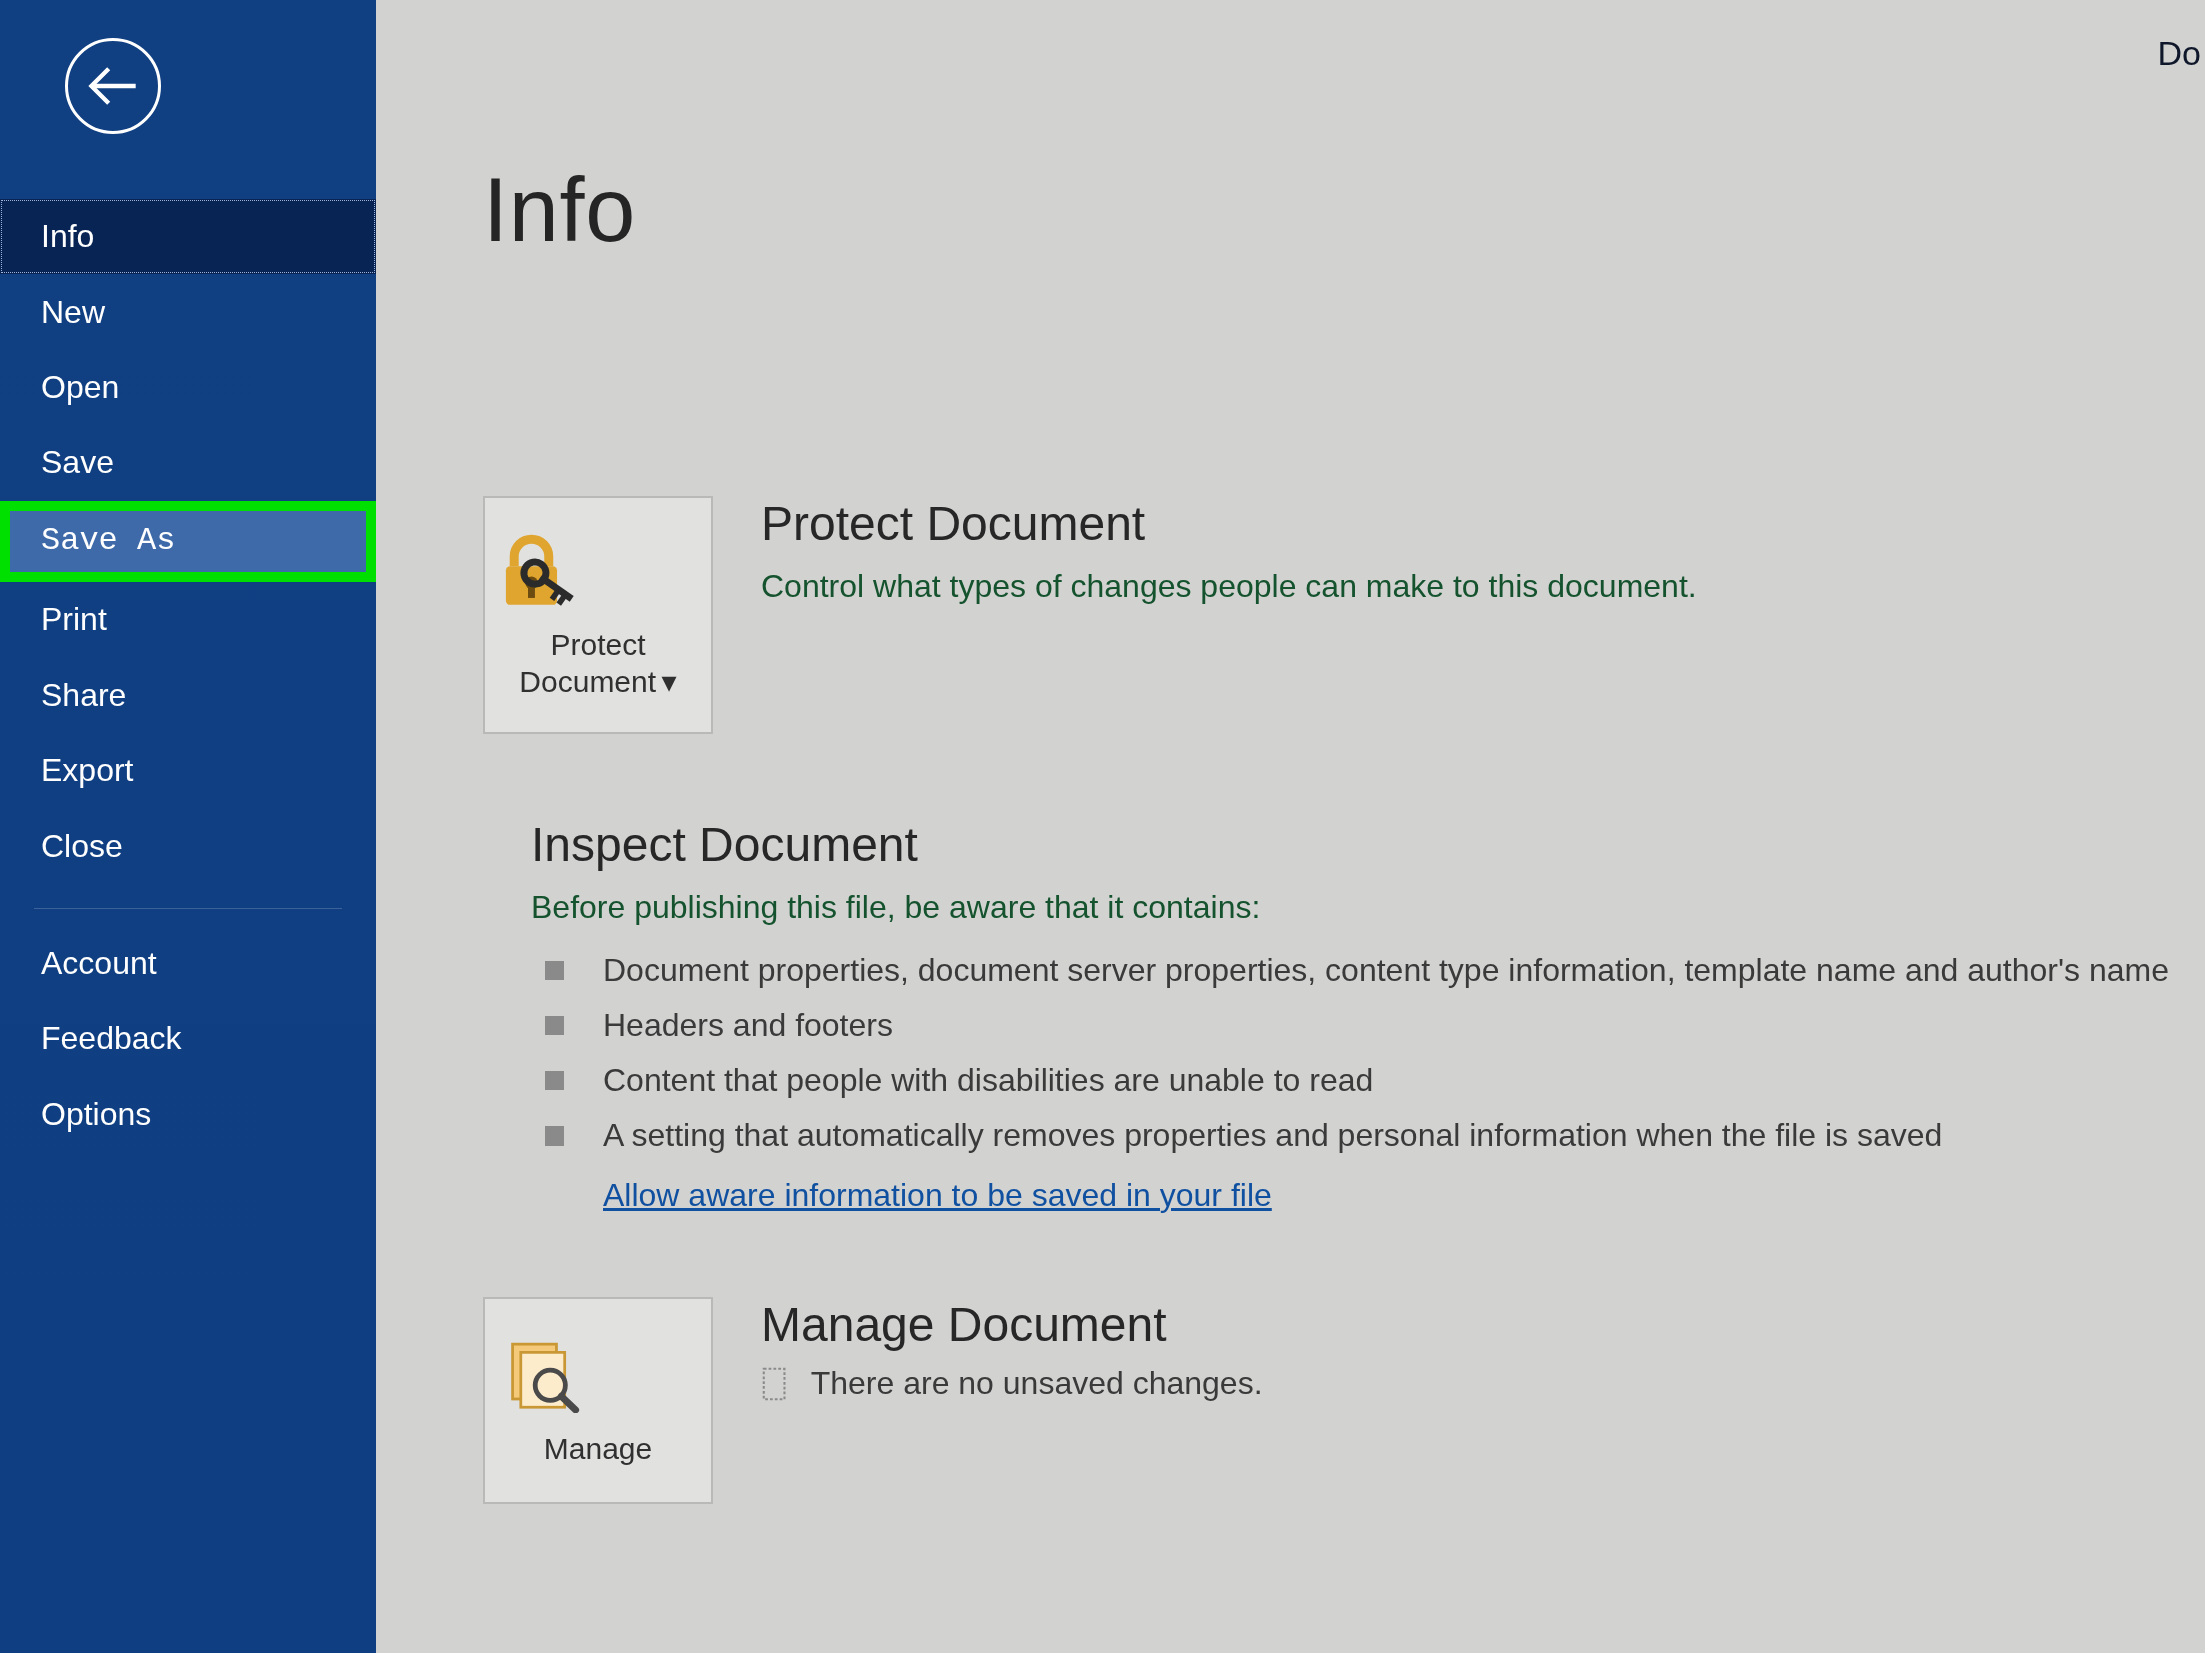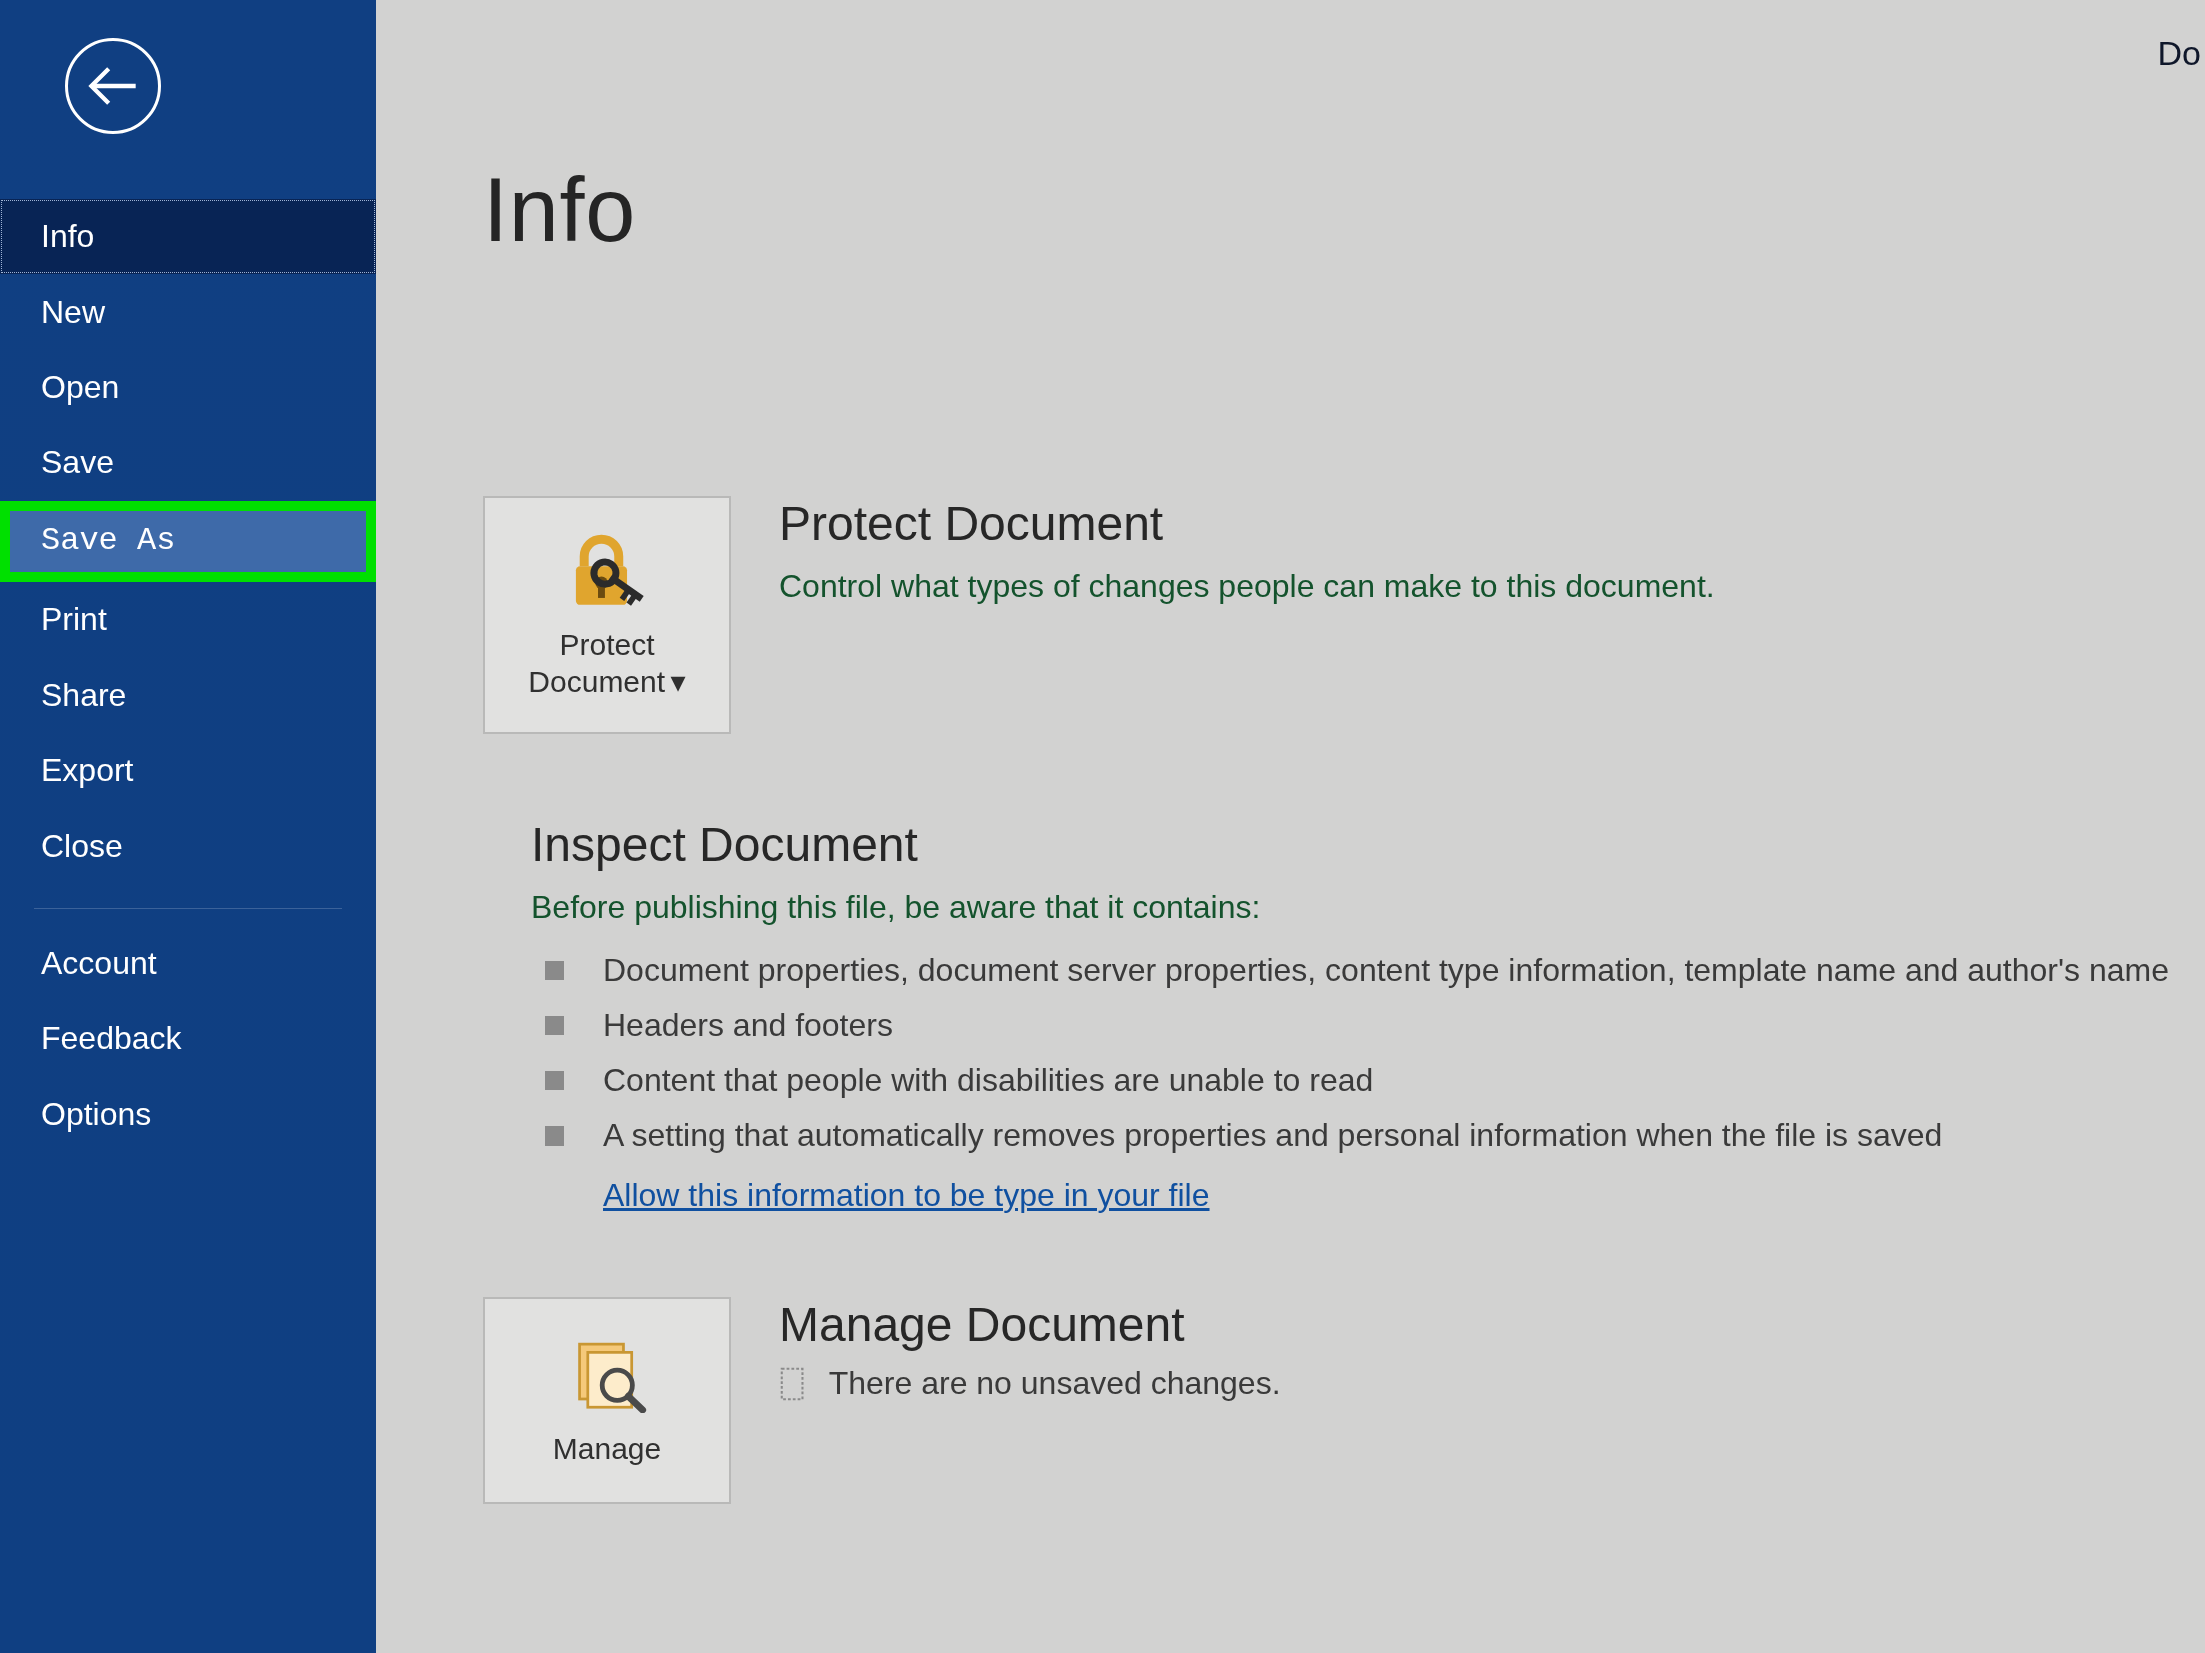--- a/index.html
+++ b/index.html
@@ -92,27 +92,26 @@
     margin-top: 159px;
     letter-spacing: 0.7px;
   }
   .sections { margin-top: 234px; }
   .section {
     display: flex;
     align-items: flex-start;
     margin-bottom: 83px;
   }
   .tile {
-    width: 248px;
+    width: 230px;
     min-height: 238px;
     border: 2.1px solid #b9b9b8;
     background: #e1e1e0;
     display: flex;
     flex-direction: column;
-    align-items: center;
     justify-content: center;
     padding: 20.7px 6.9px 17px 6.9px;
     cursor: pointer;
   }
   .tile.short { min-height: 207px; }
   .tile .tile-label {
     font-size: 30px;
     color: #303030;
     text-align: center;
     margin-top: 17px;
@@ -244,21 +243,21 @@
       <div class="section">
         <div class="section-body">
           <div class="section-heading">Inspect Document</div>
           <div class="section-desc">Before publishing this file, be aware that it contains:</div>
           <ul class="bullets">
             <li>Document properties, document server properties, content type information, template name and author's name</li>
             <li>Headers and footers</li>
             <li>Content that people with disabilities are unable to read</li>
             <li>A setting that automatically removes properties and personal information when the file is saved</li>
           </ul>
-          <a class="link">Allow this information to be type in your file</a>
+          <a class="link">Allow aware information to be saved in your file</a>
         </div>
       </div>
 
       <div class="section">
         <div class="tile short">
           <svg class="icon" width="96" height="76" viewBox="0 0 140 110">
             <rect x="30" y="10" width="64" height="80" fill="#f5c97a" stroke="#c99733" stroke-width="4"></rect>
             <rect x="42" y="22" width="64" height="80" fill="#fdeccb" stroke="#c99733" stroke-width="4"></rect>
             <circle cx="85" cy="70" r="22" fill="none" stroke="#4a4a4a" stroke-width="7"></circle>
             <line x1="101" y1="86" x2="122" y2="106" stroke="#4a4a4a" stroke-width="10" stroke-linecap="round"></line>

